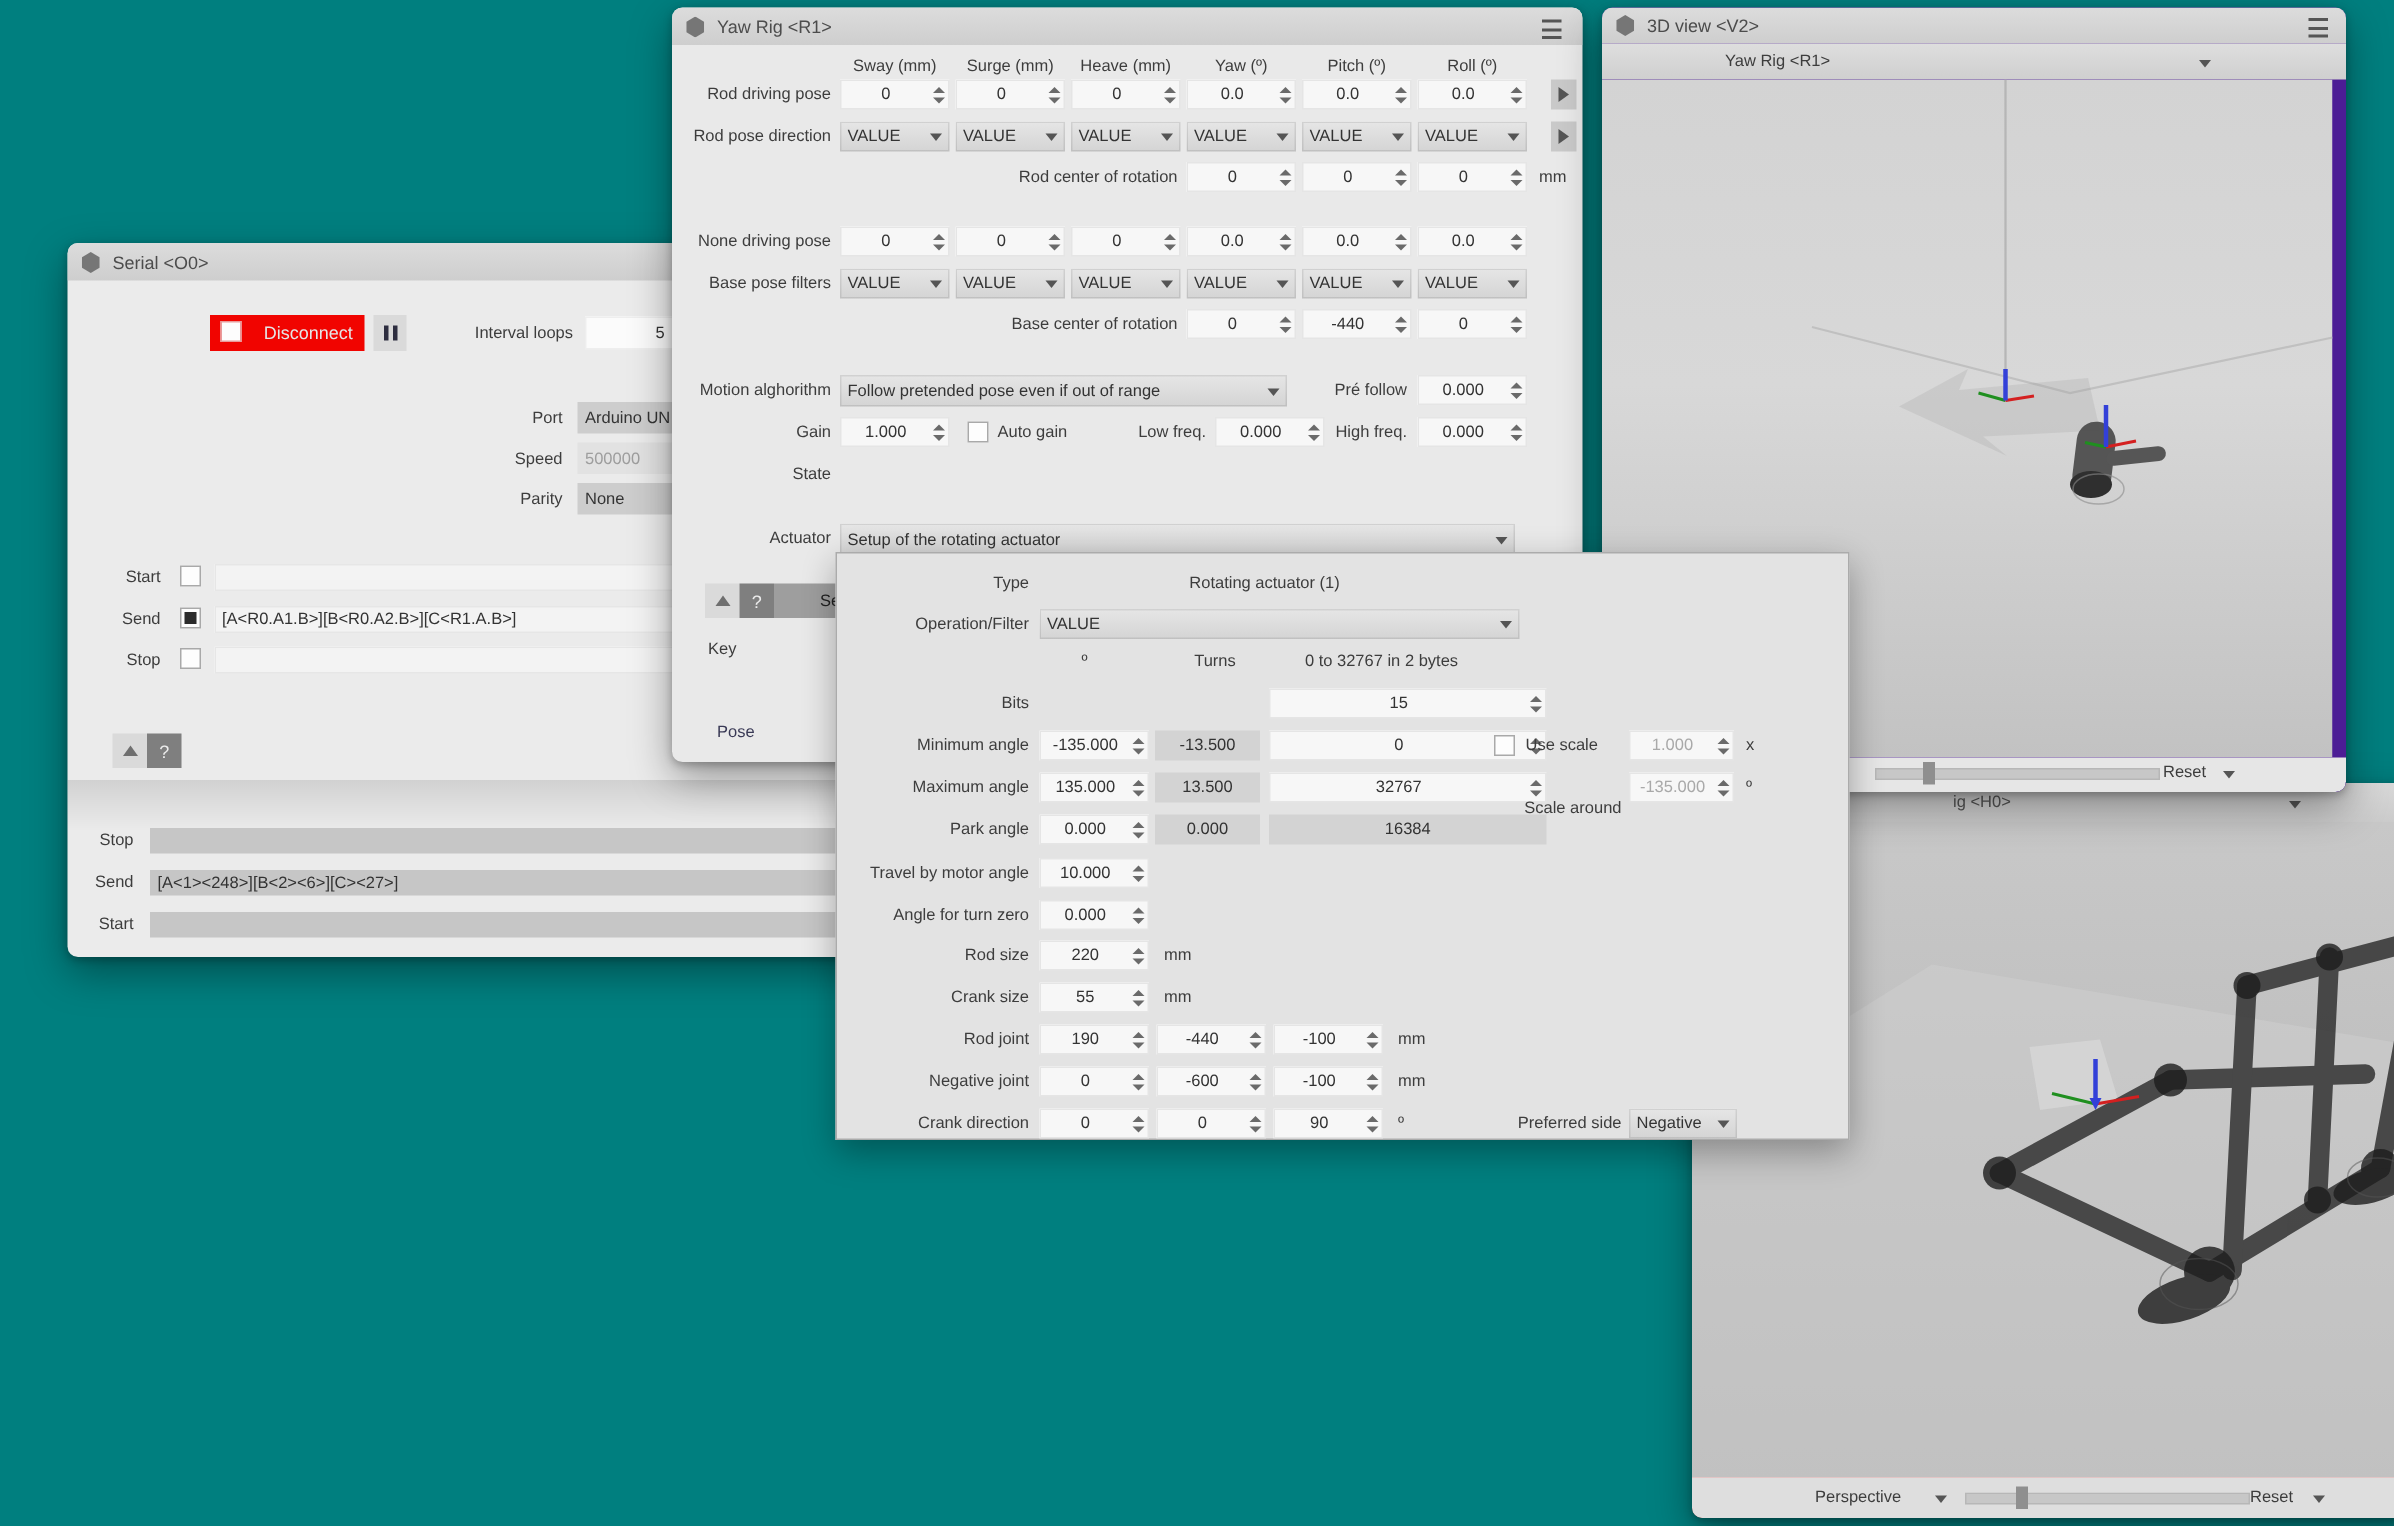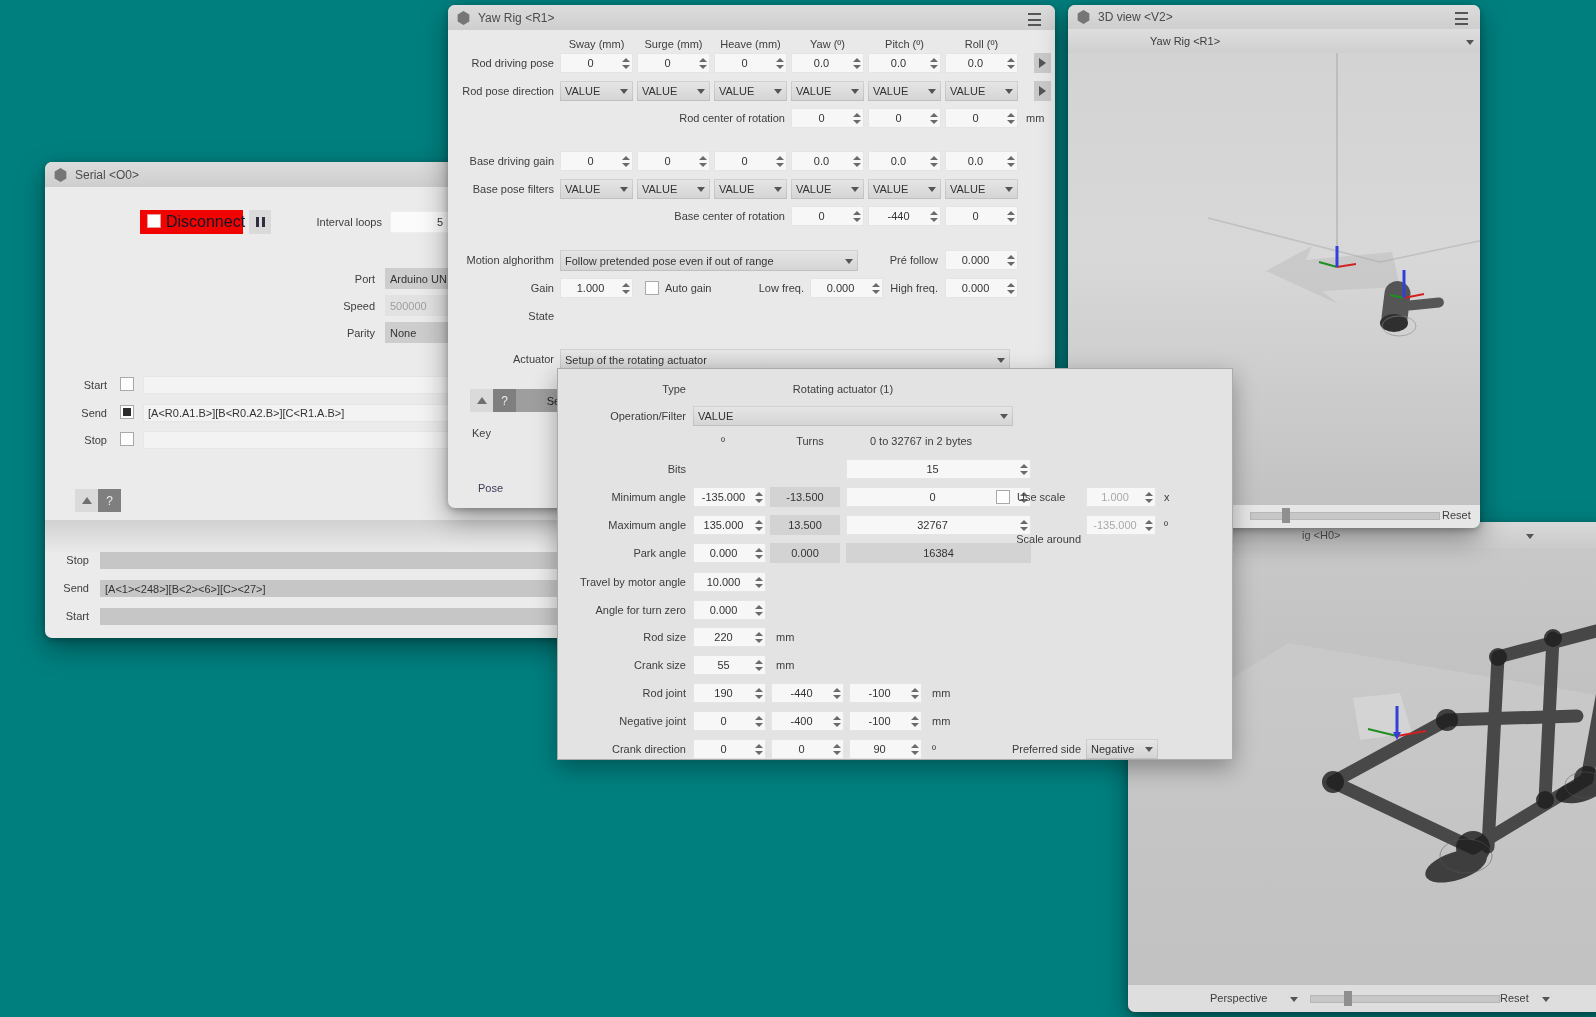--- a/index.html
+++ b/index.html
@@ -53,21 +53,21 @@
 <body>
 
 <div class="win" style="left:45px;top:162px;width:592px;height:476px;z-index:10">
   <div class="tbar">
     <span class="ticon"></span>
     <span class="ttitle">Serial &lt;O0&gt;</span>
   </div>
 
   <div class="sq" style="left:95px;top:48px;width:103px;height:24px;background:#f10400">
     <span class="cb" style="left:7px;top:4px;border-color:#e89a9a"></span>
-    <span style="position:absolute;left:28px;right:0;top:0;bottom:0;display:flex;align-items:center;justify-content:center;font-size:16px;color:#0f172a">Disconnect</span>
+    <span style="position:absolute;left:28px;right:0;top:0;bottom:0;display:flex;align-items:center;justify-content:center;font-size:12px;color:#e5e5e5">Disconnect</span>
   </div>
   <div class="sq" style="left:204px;top:48px;width:22px;height:24px;background:#dadada">
     <span style="display:flex;gap:3px">
       <i style="width:3px;height:10px;background:#2e2e40;display:block"></i>
       <i style="width:3px;height:10px;background:#2e2e40;display:block"></i>
     </span>
   </div>
   <div class="lb r" style="left:215px;top:54px;width:122px">Interval loops</div>
   <div class="inp" style="left:345px;top:49px;width:100px;height:22px;background:#fbfbfb;justify-content:center;padding-left:0">5</div>
 
@@ -212,21 +212,21 @@
     </div>
   <div class="sp" style="left:497px;top:103px;width:73px">
       <span class="v">0</span>
       <span class="arr">
         <i class="u"></i>
         <i class="d"></i>
       </span>
     </div>
   <div class="lb" style="left:578px;top:107px">mm</div>
 
-  <div class="lb r" style="left:0;top:150px;width:106px">Base driving gain</div>
+  <div class="lb r" style="left:0;top:150px;width:106px">None driving pose</div>
   <div class="sp" style="left:112px;top:146px;width:73px">
       <span class="v">0</span>
       <span class="arr">
         <i class="u"></i>
         <i class="d"></i>
       </span>
     </div>
   <div class="sp" style="left:189px;top:146px;width:73px">
       <span class="v">0</span>
       <span class="arr">
@@ -420,21 +420,21 @@
   <div style="position:absolute;left:0;top:463px;right:0;height:27px;background:#dedede;border-radius:0 0 7px 7px">
     <span class="lb" style="left:82px;top:7px">Perspective</span>
     <span class="da" style="left:162px;top:12px"></span>
     <div class="track" style="left:182px;top:10px;width:190px"></div>
     <div class="thumb" style="left:216px;top:6px"></div>
     <span class="lb" style="left:372px;top:7px">Reset</span>
     <span class="da" style="left:414px;top:12px"></span>
   </div>
 </div>
 
-<div class="win" style="left:1068px;top:5px;width:412px;height:523px;z-index:14;background:#86efac">
+<div class="win" style="left:1068px;top:5px;width:496px;height:523px;z-index:14;background:#4c1d95">
   <div class="tbar" style="height:24px">
     <span class="ticon" style="top:5px"></span>
     <span class="ttitle" style="top:5px">3D view &lt;V2&gt;</span>
     <span class="burger" style="right:12px;top:7px"></span>
   </div>
   <div style="position:absolute;left:0;top:24px;right:0;height:24px;background:linear-gradient(#dedede,#cfcfcf)">
     <span class="lb" style="left:82px;top:6px">Yaw Rig &lt;R1&gt;</span>
     <span class="da" style="left:398px;top:11px"></span>
   </div>
   <svg width="487" height="452" viewBox="0 0 487 452" style="position:absolute;left:0;top:48px">
@@ -627,21 +627,21 @@
 
   <div class="lb r" style="left:0;top:346px;width:128px">Negative joint</div>
   <div class="sp" style="left:135px;top:342px;width:73px">
       <span class="v">0</span>
       <span class="arr">
         <i class="u"></i>
         <i class="d"></i>
       </span>
     </div>
   <div class="sp" style="left:213px;top:342px;width:73px">
-      <span class="v">-400</span>
+      <span class="v">-600</span>
       <span class="arr">
         <i class="u"></i>
         <i class="d"></i>
       </span>
     </div>
   <div class="sp" style="left:291px;top:342px;width:73px">
       <span class="v">-100</span>
       <span class="arr">
         <i class="u"></i>
         <i class="d"></i>

